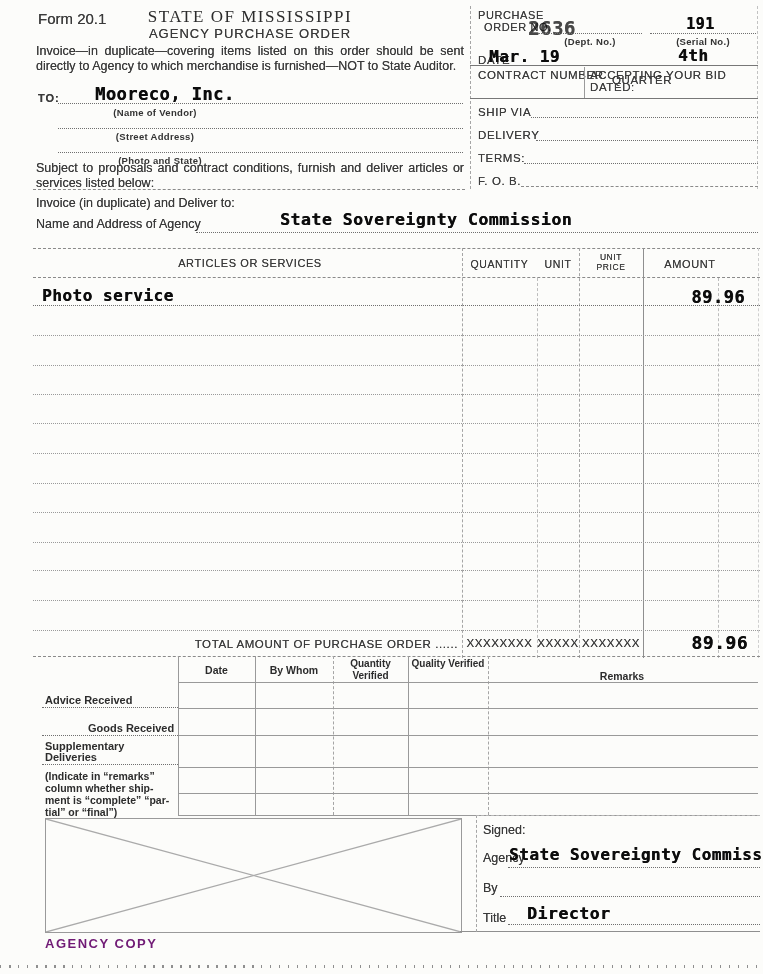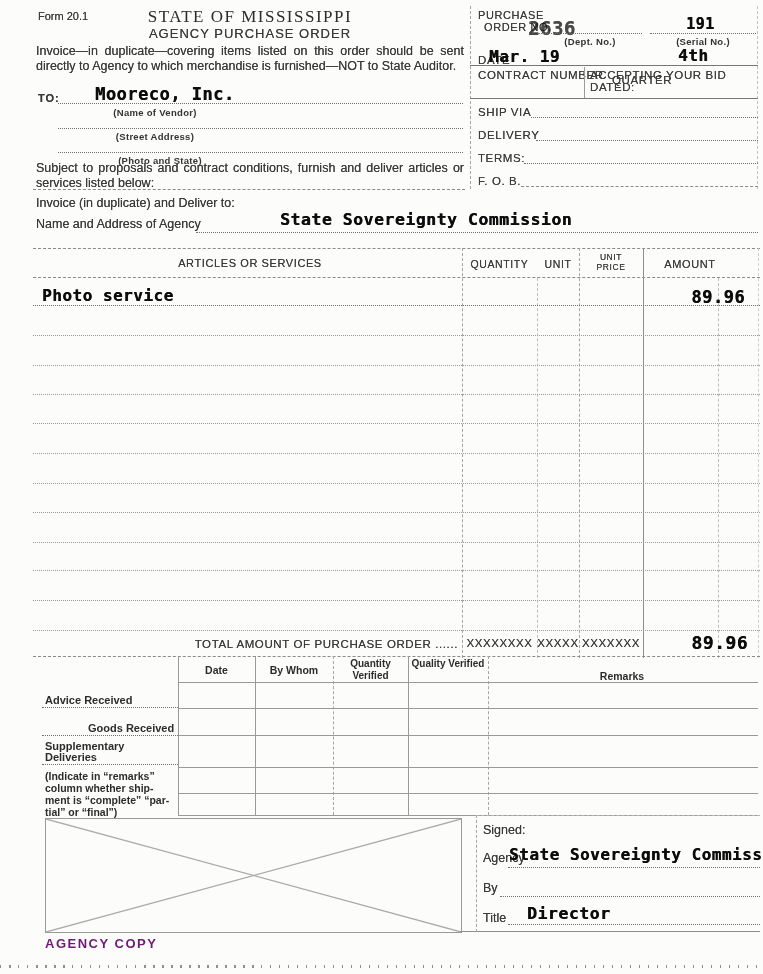--- a/index.html
+++ b/index.html
@@ -28,21 +28,21 @@
   .rowlbl{font-size:11px;font-weight:bold;color:#2c2c2c;}
   .band{
     background:repeating-linear-gradient(90deg,#8f8f8f 0 1.5px,transparent 1.5px 9px);
   }
 </style>
 </head>
 <body>
 
 <div class="page">
 
-  <div class="abs lbl" style="left:38px;top:10px;font-size:11px;">Form 20.1</div>
+  <div class="abs lbl" style="left:38px;top:10px;font-size:15px;">Form 20.1</div>
   <div class="abs ctr" style="left:100px;top:7px;width:300px;font-family:'Liberation Serif',serif;font-size:17px;letter-spacing:1.5px;color:#2b2b2b;">STATE OF MISSISSIPPI</div>
   <div class="abs ctr lbl" style="left:100px;top:26px;width:300px;font-size:13px;letter-spacing:1px;">AGENCY PURCHASE ORDER</div>
 
   <div class="abs lbl" style="left:36px;top:44px;width:428px;font-size:12.5px;line-height:14.5px;text-align:justify;">Invoice—in duplicate—covering items listed on this order should be sent directly to Agency to which merchandise is furnished—NOT to State Auditor.</div>
 
   <div class="abs lbl" style="left:38px;top:92px;font-size:11px;font-weight:bold;letter-spacing:1px;">TO:</div>
   <div class="abs typed" style="left:95px;top:84px;font-size:17px;">Mooreco, Inc.</div>
   <div class="abs dotline" style="left:58px;top:103px;width:405px;"></div>
   <div class="abs ctr cap" style="left:75px;top:107px;width:160px;">(Name of Vendor)</div>
 

